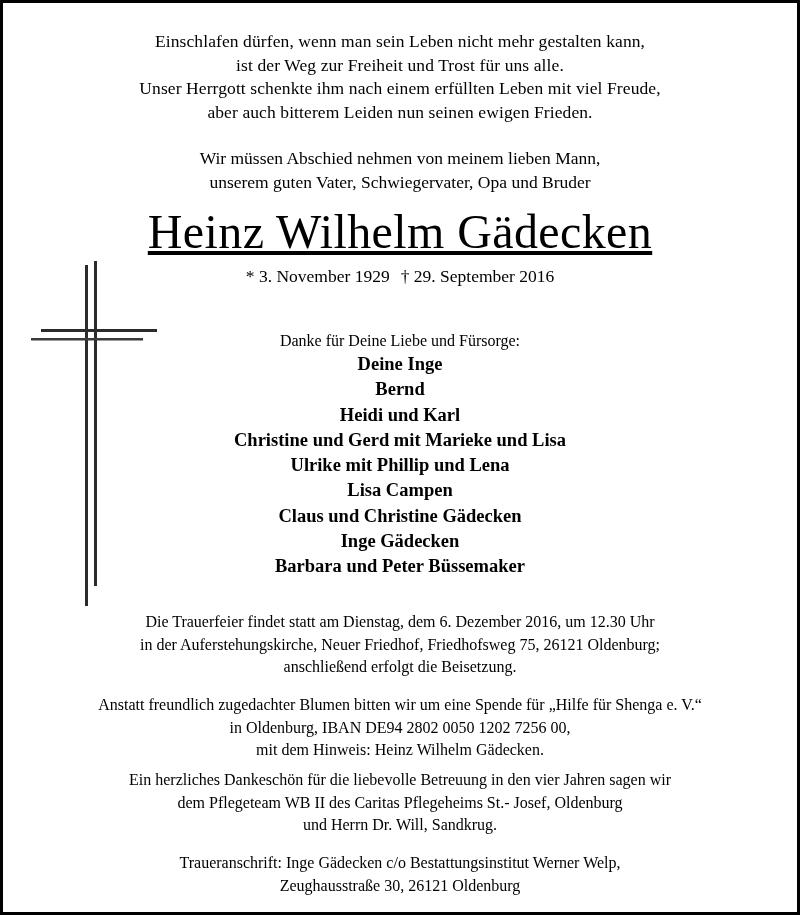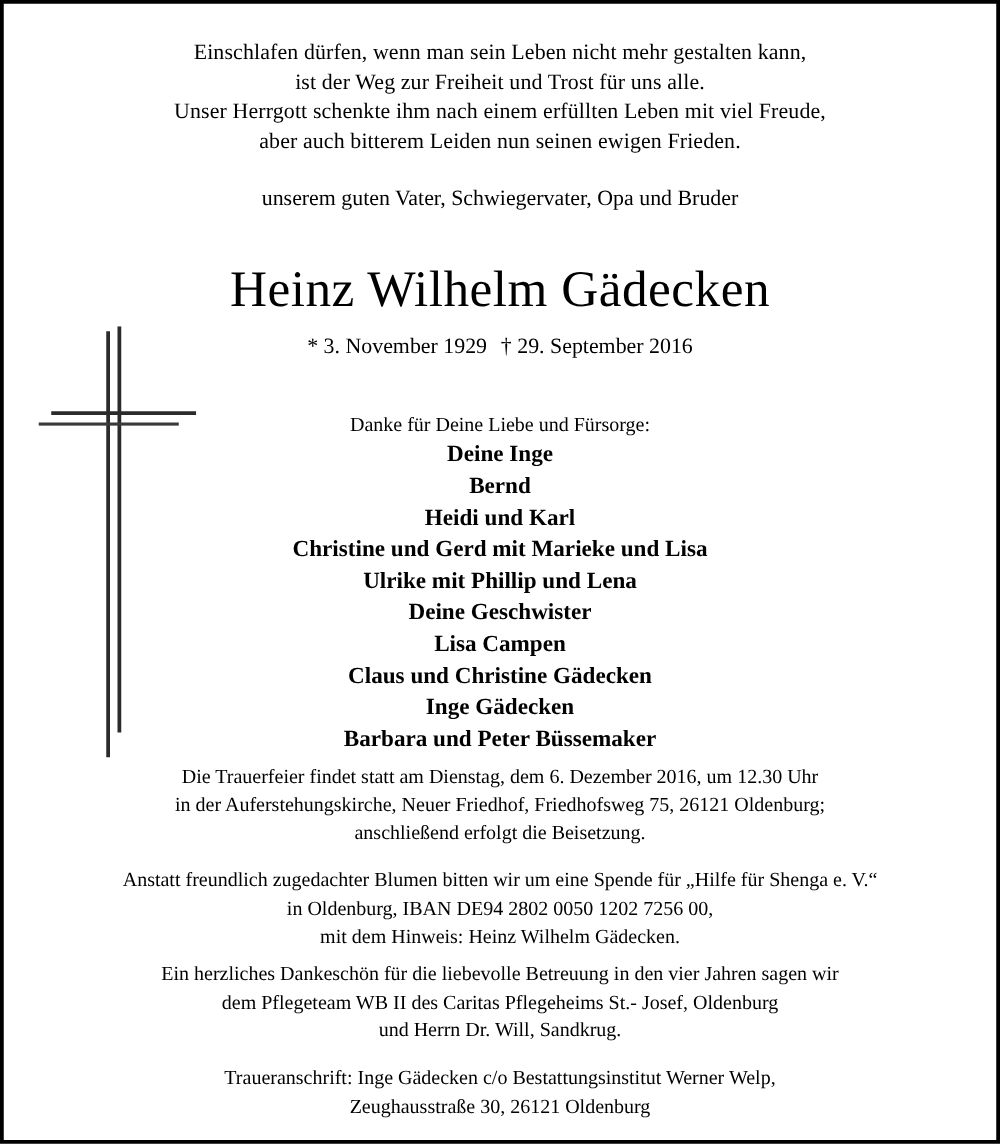--- a/index.html
+++ b/index.html
@@ -57,24 +57,25 @@
     position: absolute;
     top: 143px;
     left: 0;
     font-size: 17.5px;
     line-height: 24px;
   }
   .name {
     position: absolute;
     top: 204px;
     left: 0;
-    font-size: 41px;
+    font-size: 48px;
     line-height: 49px;
     font-weight: normal;
     letter-spacing: 0.4px;
+    text-decoration: underline;
   }
   .dates {
     position: absolute;
     top: 261px;
     left: 0;
     font-size: 17.5px;
     line-height: 24px;
   }
   .dates .gap {
     display: inline-block;
@@ -124,38 +125,38 @@
     </svg>
 
     <div class="block verse">
       <div>Einschlafen dürfen, wenn man sein Leben nicht mehr gestalten kann,</div>
       <div>ist der Weg zur Freiheit und Trost für uns alle.</div>
       <div>Unser Herrgott schenkte ihm nach einem erfüllten Leben mit viel Freude,</div>
       <div>aber auch bitterem Leiden nun seinen ewigen Frieden.</div>
     </div>
 
     <div class="block farewell">
+      <div>Wir müssen Abschied nehmen von meinem lieben Mann,</div>
       <div>unserem guten Vater, Schwiegervater, Opa und Bruder</div>
     </div>
 
     <div class="block name">Heinz Wilhelm Gädecken</div>
 
     <div class="block dates">
       <span>* 3. November 1929</span><span class="gap"></span><span>† 29. September 2016</span>
     </div>
 
     <div class="block thanks-heading">Danke für Deine Liebe und Fürsorge:</div>
 
     <div class="block mourners">
       <div>Deine Inge</div>
       <div>Bernd</div>
       <div>Heidi und Karl</div>
       <div>Christine und Gerd mit Marieke und Lisa</div>
       <div>Ulrike mit Phillip und Lena</div>
-      <div>Deine Geschwister</div>
       <div>Lisa Campen</div>
       <div>Claus und Christine Gädecken</div>
       <div>Inge Gädecken</div>
       <div>Barbara und Peter Büssemaker</div>
     </div>
 
     <div class="block para" id="service">
       <div>Die Trauerfeier findet statt am Dienstag, dem 6. Dezember 2016, um 12.30 Uhr</div>
       <div>in der Auferstehungskirche, Neuer Friedhof, Friedhofsweg 75, 26121 Oldenburg;</div>
       <div>anschließend erfolgt die Beisetzung.</div>

